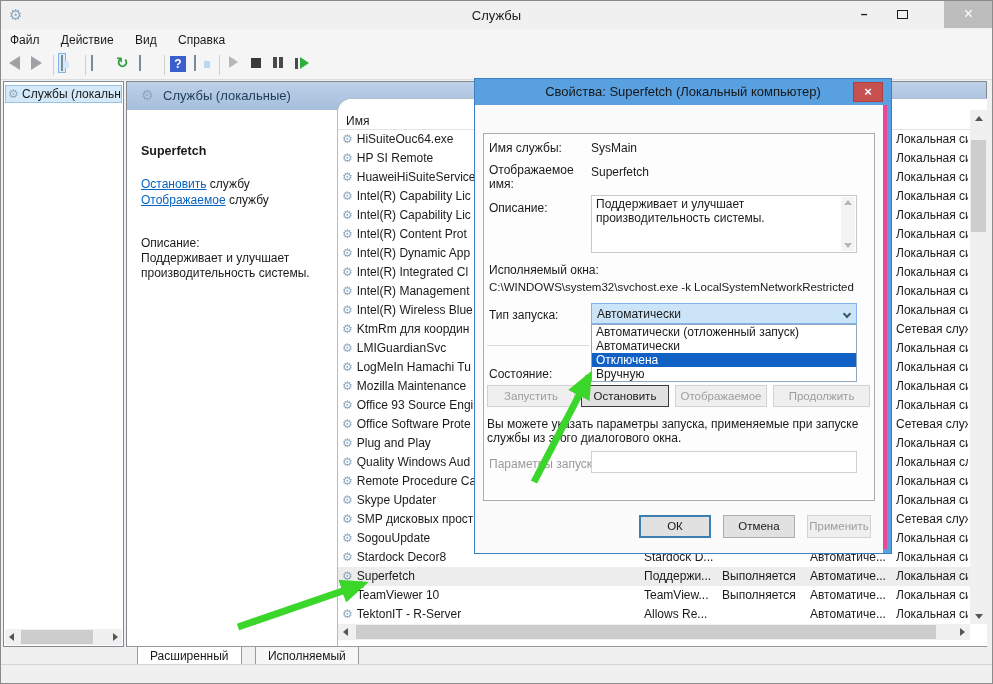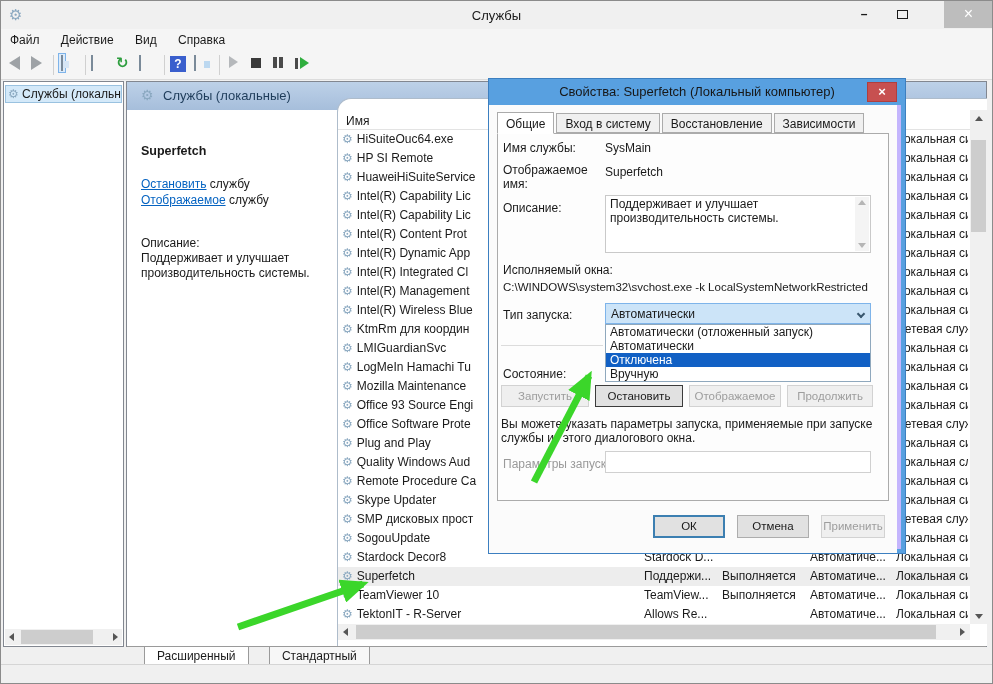--- a/index.html
+++ b/index.html
@@ -71,26 +71,26 @@
   .c-name .gear{margin-right:4px}
   .c-desc{width:78px;overflow:hidden;flex:none}
   .c-status{width:88px;overflow:hidden;flex:none}
   .c-type{width:86px;overflow:hidden;flex:none}
   .c-logon{width:72px;overflow:hidden;flex:none}
   .hdr-name{position:absolute;left:8px;top:2px}
   .vscroll{position:absolute;left:843px;top:28px;width:17px;height:514px;background:#f0f0f0}
   .sbtn{position:absolute;left:0;width:17px;height:16px;display:flex;align-items:center;justify-content:center}
   .list-hscroll{left:211px;top:542px;width:632px}
   .bottom-tabs{position:absolute;left:0px;top:564px;width:100%;height:20px;background:#f0f0f0;border-top:1px solid #9a9a9a}
-  .vtab{display:inline-block;padding:2px 12px;border:1px solid #9a9a9a;border-top:none;background:#f7f7f7;margin-left:17px;transform:skewX(0deg)}
+  .vtab{display:inline-block;padding:2px 12px;border:1px solid #9a9a9a;border-top:none;background:#f7f7f7;margin-left:10px;transform:skewX(0deg)}
   .vtab.active{background:#fff;font-weight:normal}
   .statusbar{left:0;top:663px;width:100%;height:21px;background:#f0f0f0;border-top:1px solid #d5d5d5}
 
   
-  .dialog{left:488px;top:78px;width:416px;height:474px;background:#c4b5fd;border:4px solid #58a0e0;box-shadow:0 0 0 1px #3c7fc0;z-index:10}
+  .dialog{left:474px;top:78px;width:416px;height:474px;background:#ec4899;border:4px solid #58a0e0;box-shadow:0 0 0 1px #3c7fc0;z-index:10}
   .dlg-title{position:absolute;left:-4px;top:-4px;width:416px;height:26px;background:#58a0e0;text-align:center;font-size:13px;padding-top:5px;color:#171717}
   .dlg-close{position:absolute;right:4px;top:-1px;width:30px;height:20px;background:#c75050;border:1px solid #b03e3e;color:#fff;text-align:center;line-height:18px;font-size:13px;font-weight:bold}
   .dlg-body{position:absolute;left:-4px;top:22px;width:408px;height:448px;background:#fbfbfb}
   .dlg-tabs{position:absolute;left:8px;top:8px;height:21px}
   .dlg-tab{display:inline-block;height:20px;padding:3px 8px 0 8px;border:1px solid #ababab;background:#f0f0f0;margin-right:2px;position:relative}
   .dlg-tab.selected{background:#fff;height:22px;margin-top:-1px;padding-top:4px;border-bottom:1px solid #fff;z-index:3}
   .tab-page{position:absolute;left:8px;top:28px;width:392px;height:368px;background:#fdfdfd;border:1px solid #ababab}
   .fld-label{position:absolute;left:14px;color:#1a1a1a}
   .fld-value{position:absolute;left:116px}
   .desc-box{position:absolute;left:116px;top:90px;width:266px;height:58px;border:1px solid #c9c9c9;background:#fff;padding:1px 18px 1px 4px;line-height:14px;overflow:hidden}
@@ -407,34 +407,31 @@
     </div>
 
     <div class="hscroll list-hscroll">
       <span class="tri tri-left" style="position:absolute;left:5px;top:4px"></span>
       <span class="scroll-thumb" style="left:18px;top:1px;width:580px;height:14px"></span>
       <span class="tri tri-right" style="position:absolute;right:5px;top:4px"></span>
     </div>
 
     <div class="bottom-tabs">
       <span class="vtab active">Расширенный</span>
-      <span class="vtab">Стандартный</span>
+      <span class="vtab">Исполняемый</span>
     </div>
   </div>
 
   <div class="abs statusbar"></div>
 
   <div class="abs dialog">
     <div class="dlg-title">Свойства: Superfetch (Локальный компьютер)</div>
     <div class="dlg-close">×</div>
     <div class="dlg-body">
 
-      <div class="dlg-tabs">
-        
-      <span class="dlg-tab selected">Общие</span><span class="dlg-tab">Вход в систему</span><span class="dlg-tab">Восстановление</span><span class="dlg-tab">Зависимости</span></div>
       <div class="tab-page"></div>
 
       <div class="fld-label" style="top:36px">Имя службы:</div>
       <div class="fld-value" style="top:36px">SysMain</div>
 
       <div class="fld-label" style="top:58px;width:98px;line-height:14px">Отображаемое имя:</div>
       <div class="fld-value" style="top:60px">Superfetch</div>
 
       <div class="fld-label" style="top:96px">Описание:</div>
       <div class="desc-box">
@@ -453,21 +450,21 @@
         <span>Автоматически</span>
         <span class="combo-arrow"></span>
       </div>
 
       <div class="sepline"></div>
       <div class="fld-label" style="top:262px">Состояние:</div>
 
       <div class="btn disabled" style="left:12px;top:280px;width:88px">Запустить</div>
       <div class="btn dark" style="left:106px;top:280px;width:88px">Остановить</div>
       <div class="btn disabled" style="left:200px;top:280px;width:92px">Отображаемое</div>
-      <div class="btn disabled" style="left:298px;top:280px;width:86px">Продолжить</div>
+      <div class="btn disabled" style="left:298px;top:280px;width:97px">Продолжить</div>
 
       <div class="hint">Вы можете указать параметры запуска, применяемые при запуске службы из этого диалогового окна.</div>
       <div class="fld-label gray" style="top:352px">Параметры запуска:</div>
       <input class="params-input" style="">
 
       <div class="btn focus" style="left:164px;top:410px;width:72px;height:23px">ОК</div>
       <div class="btn" style="left:248px;top:410px;width:72px;height:23px">Отмена</div>
       <div class="btn disabled" style="left:332px;top:410px;width:64px;height:23px">Применить</div>
 
       <div class="dd-list">

